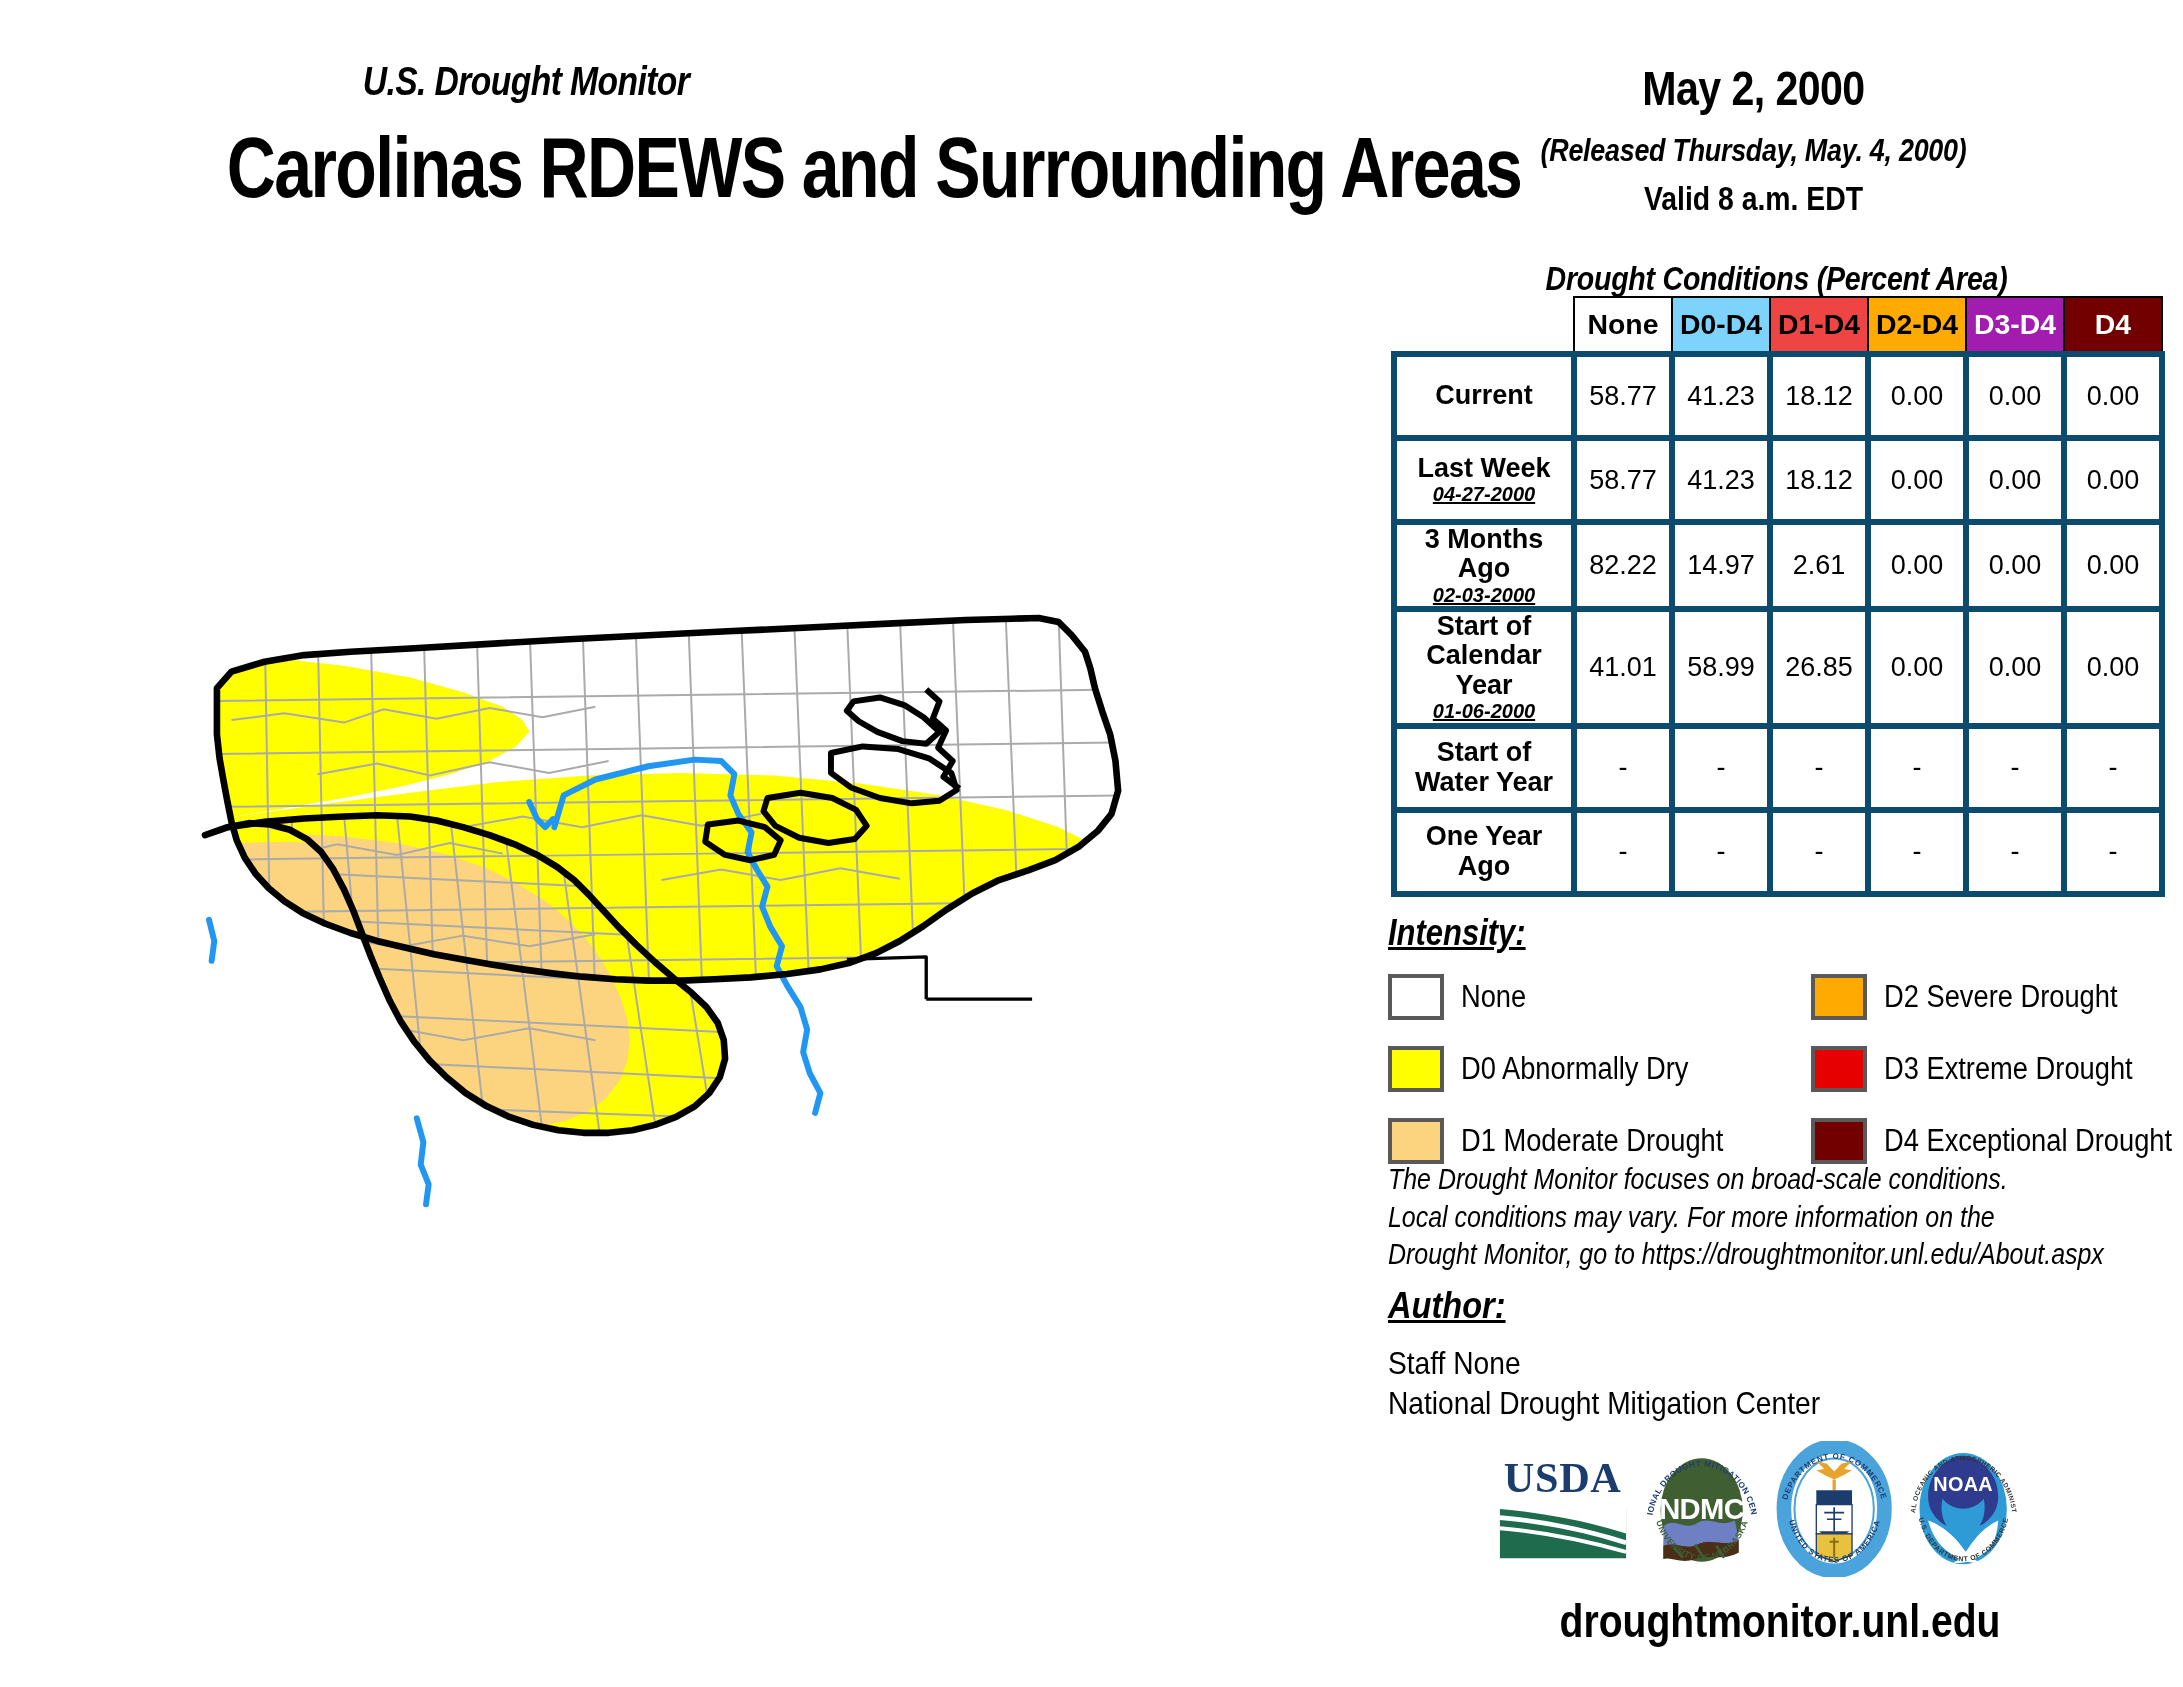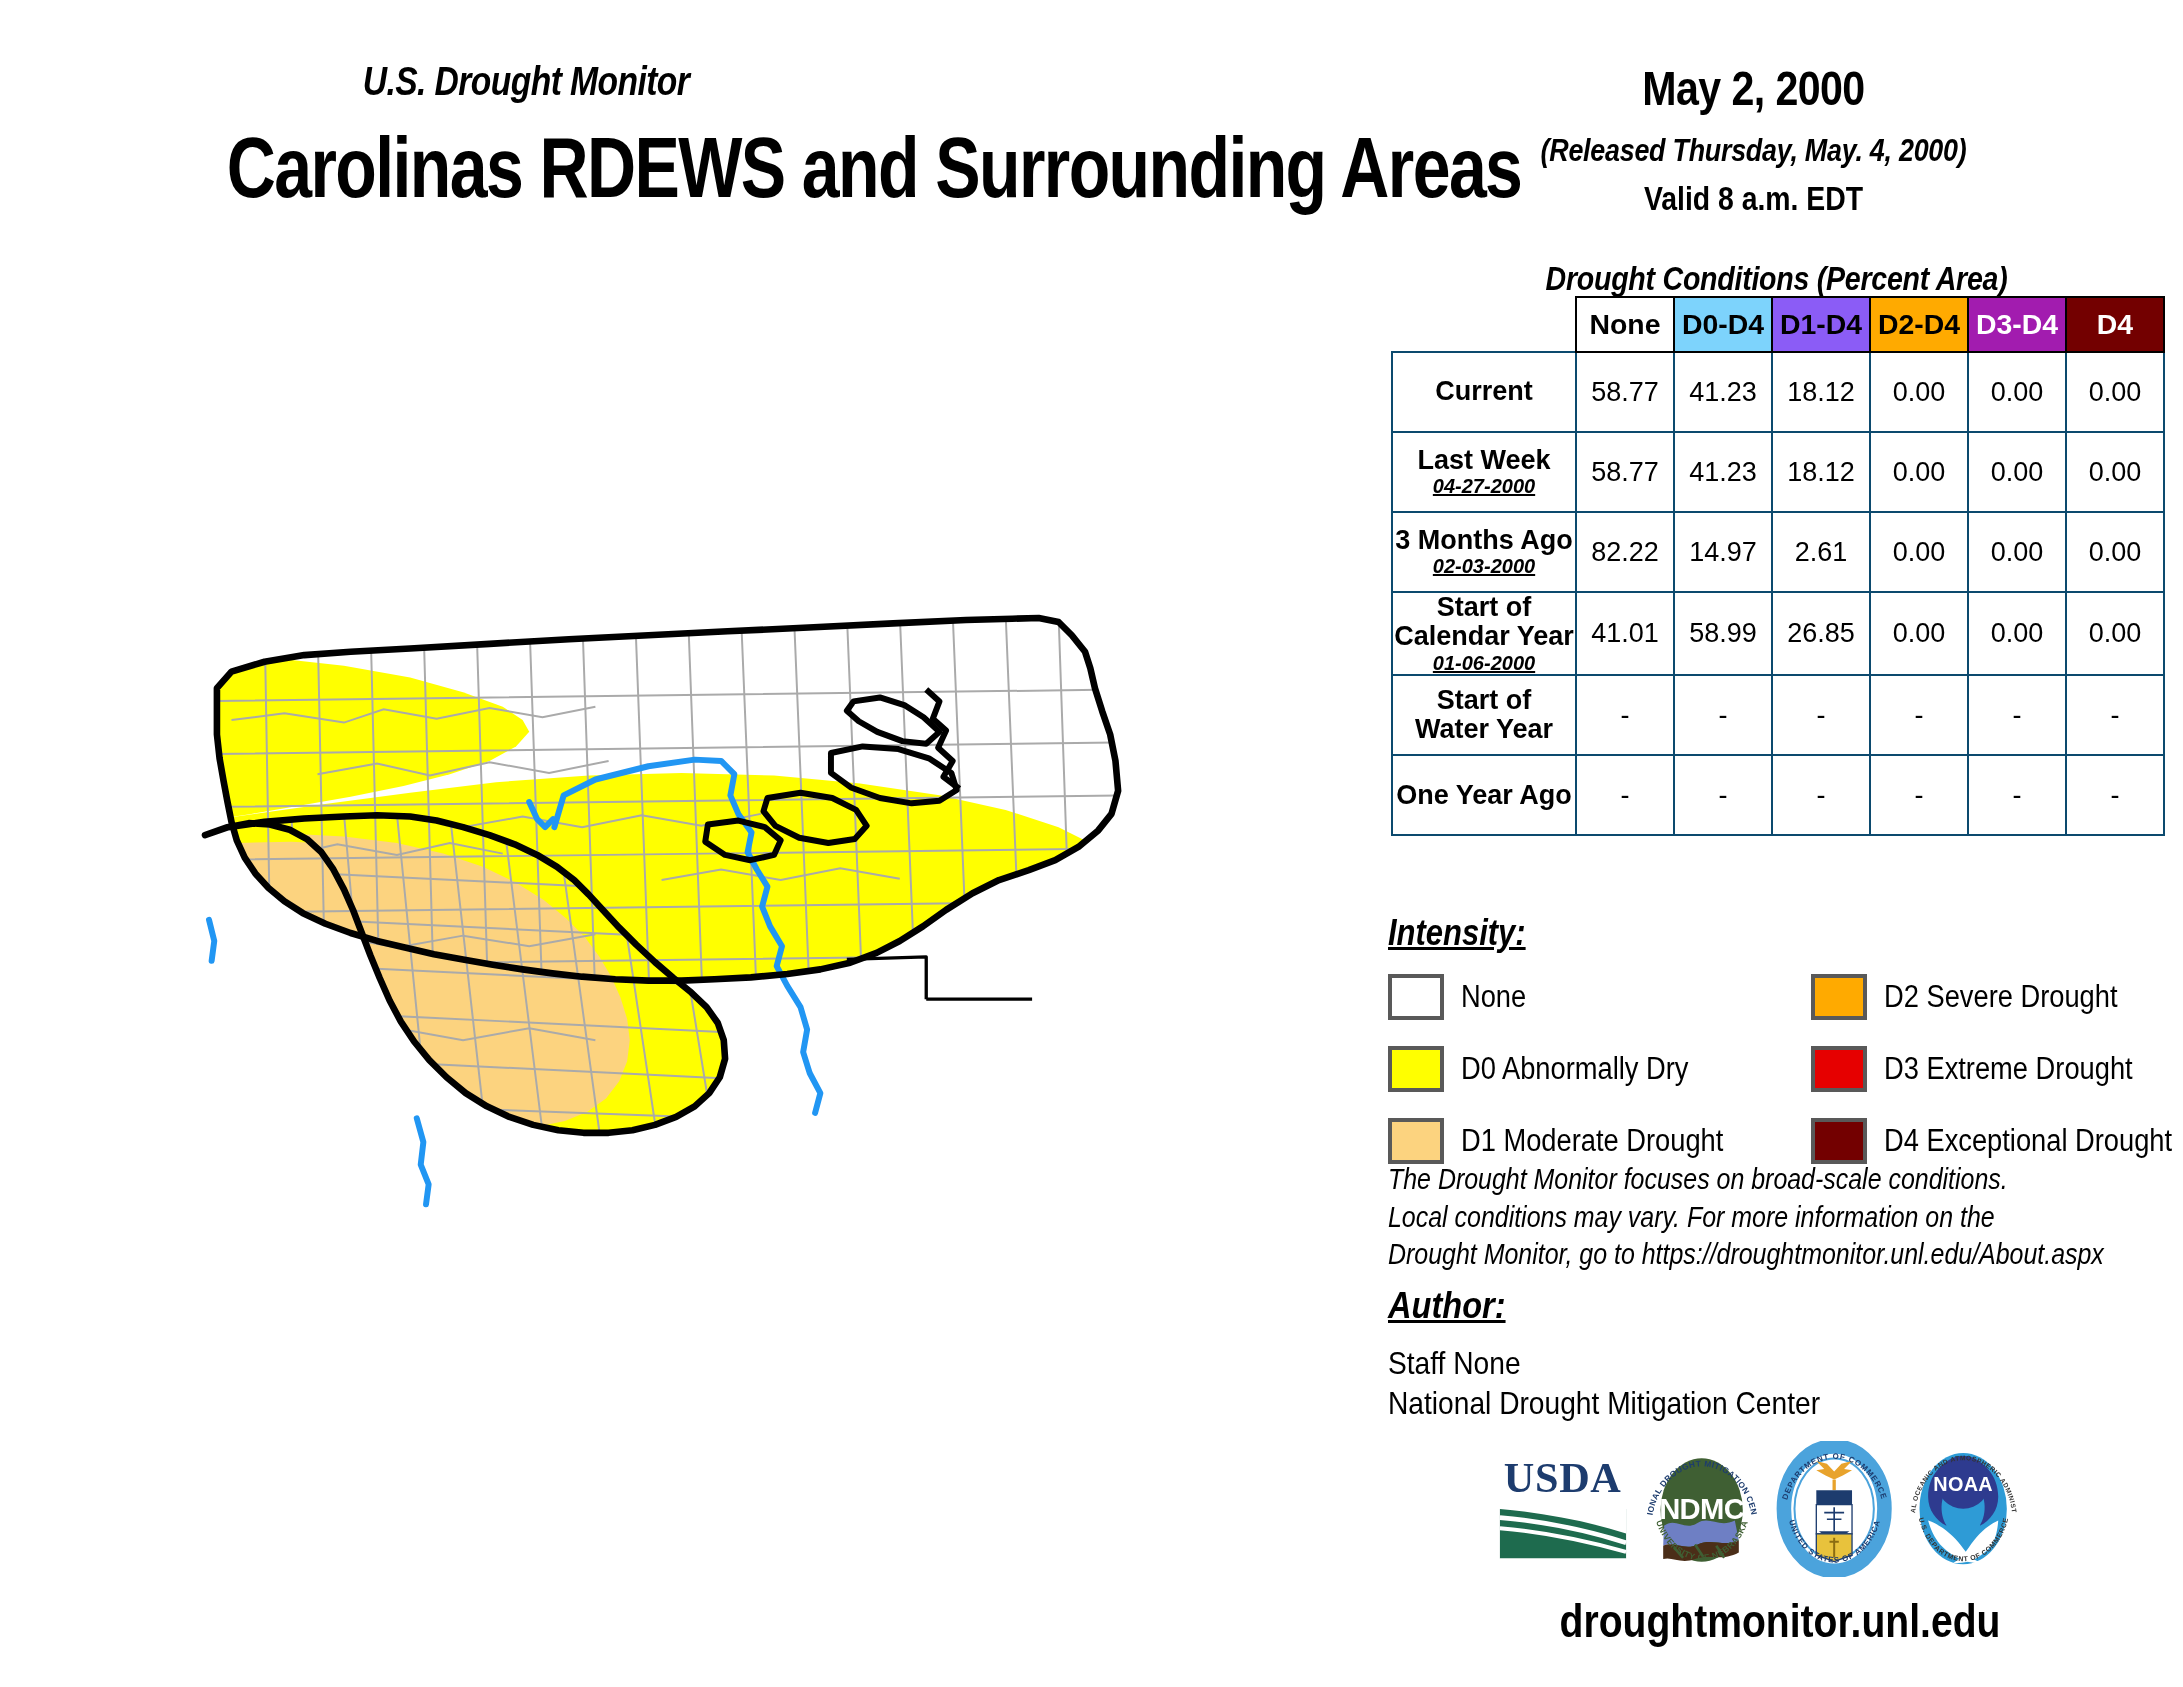--- a/index.html
+++ b/index.html
@@ -62,21 +62,21 @@
   #dm-table{
     left:1391px;top:296px;
     width:774px;
   }
   table.dm{
     border-collapse:collapse;
     table-layout:fixed;
     width:774px;
   }
   table.dm td{
-    border:2px solid #0c4a6e;
+    border:6px solid #0c4a6e;
     text-align:center;
     vertical-align:middle;
     font-size:27px;
     color:#000;
     padding:0;
     transform-origin:center center;
   }
   .hdr-spacer{border:none !important;}
   tr.head td{
     height:53px;
@@ -350,21 +350,21 @@
 
 <div class="abs" id="table-caption">Drought Conditions (Percent Area)</div>
 
 <div class="abs" id="dm-table">
   <table class="dm">
     <tbody>
         <tr class="head">
       <td class="hdr-spacer"></td>
       <td class="val" style="background:#FFFFFF;color:#000">None</td>
       <td class="val" style="background:#7dd3fc;color:#000">D0-D4</td>
-      <td class="val" style="background:#8b5cf6;color:#000">D1-D4</td>
+      <td class="val" style="background:#ef4444;color:#000">D1-D4</td>
       <td class="val" style="background:#FFAA00;color:#000">D2-D4</td>
       <td class="val" style="background:#a21caf;color:#FFF">D3-D4</td>
       <td class="val" style="background:#730000;color:#FFF">D4</td>
     </tr>
 
     <tr class="body">
       <td class="rowlabel">
         <span>Current</span>
       </td>
       <td class="val">58.77</td>

